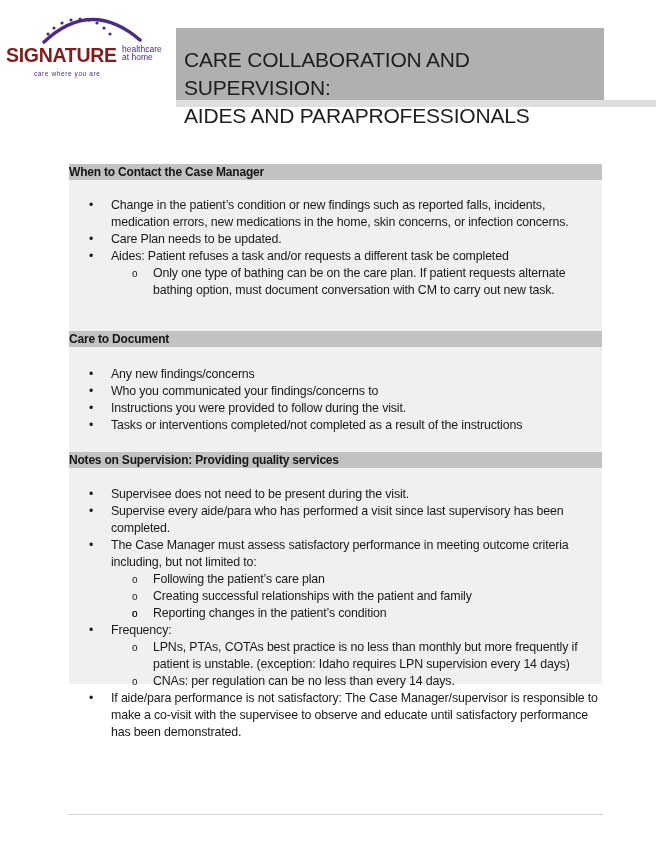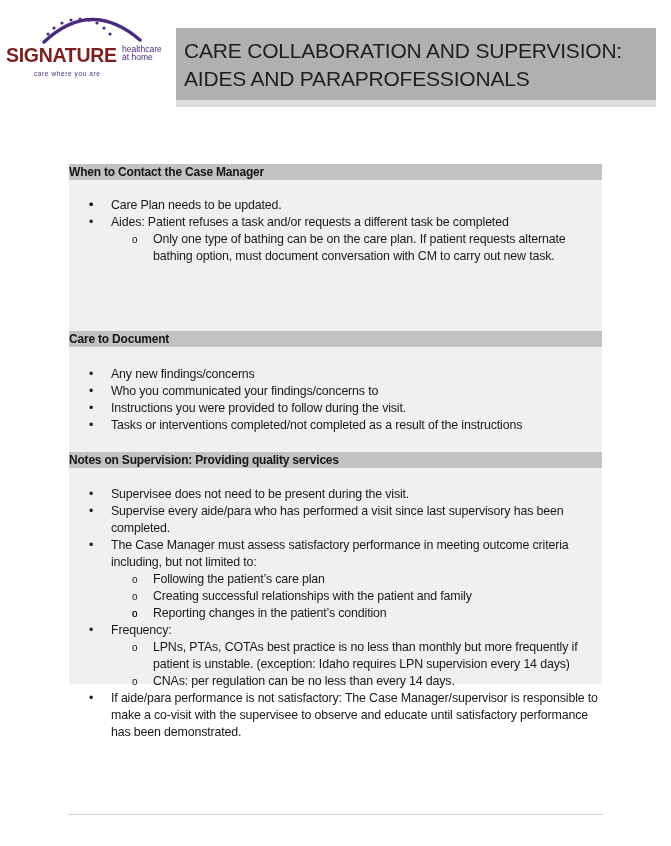--- a/index.html
+++ b/index.html
@@ -10,22 +10,22 @@
     .logo { position: absolute; left: 6px; top: 8px; width: 164px; height: 72px; }
     .logo svg { position: absolute; left: 30px; top: 0; }
     .logo-word { position: absolute; left: 0; top: 36px; font-size: 19.5px; font-weight: bold;
                  color: #7f1d1d; letter-spacing: -0.3px; }
     .logo-sub { position: absolute; left: 116px; top: 37px; font-size: 8.5px; line-height: 8px;
                 color: #4a2a82; }
     .logo-tag { position: absolute; left: 28px; top: 62px; font-size: 6.5px; color: #4a2a82;
                 letter-spacing: 0.6px; }
 
     
-    .title-box { position: absolute; left: 176px; top: 28px; width: 480px; height: 72px;
-                 background: #b0b0b0; box-sizing: border-box; padding: 9px 0 0 8px; }
+    .title-box { position: absolute; left: 176px; top: 28px; width: 428px; height: 72px;
+                 background: #b0b0b0; box-sizing: border-box; padding: 18px 0 0 8px; }
     .title-strip { position: absolute; left: 176px; top: 100px; width: 480px; height: 7px;
                    background: #dedede; }
     .title-line { font-size: 21px; line-height: 28px; color: #1e1e1e; letter-spacing: -0.2px; }
 
     
     .content { position: absolute; left: 69px; top: 164px; width: 533px; height: 520px;
                background: #f0f0f0; }
     .sec-head { height: 16px; background: #c2c2c2; font-size: 12px; font-weight: bold;
                 line-height: 16px; padding-left: 0; color: #161616; letter-spacing: -0.2px; }
     ul.l1 { margin: 0; padding: 0; list-style: none; }
@@ -78,21 +78,21 @@
   <div class="title-line">AIDES AND PARAPROFESSIONALS</div>
 </div>
 <div class="title-strip"></div>
 
 <div class="content">
 
   <div class="sec">
     <div class="sec-head">When to Contact the Case Manager</div>
     <div class="sec1-body">
       <ul class="l1">
-        <li><span class="b">•</span></li>
+        <li><span class="b">•</span><span>Change in the patient’s condition or new findings such as reported falls, incidents, medication errors, new medications in the home, skin concerns, or infection concerns.</span></li>
         <li><span class="b">•</span><span>Care Plan needs to be updated.</span></li>
         <li><span class="b">•</span><span>Aides: Patient refuses a task and/or requests a different task be completed</span>
           <ul class="l2">
             <li><span class="b">o</span><span>Only one type of bathing can be on the care plan. If patient requests alternate bathing option, must document conversation with CM to carry out new task.</span></li>
           </ul>
         </li>
       </ul>
     </div>
   </div>
 

